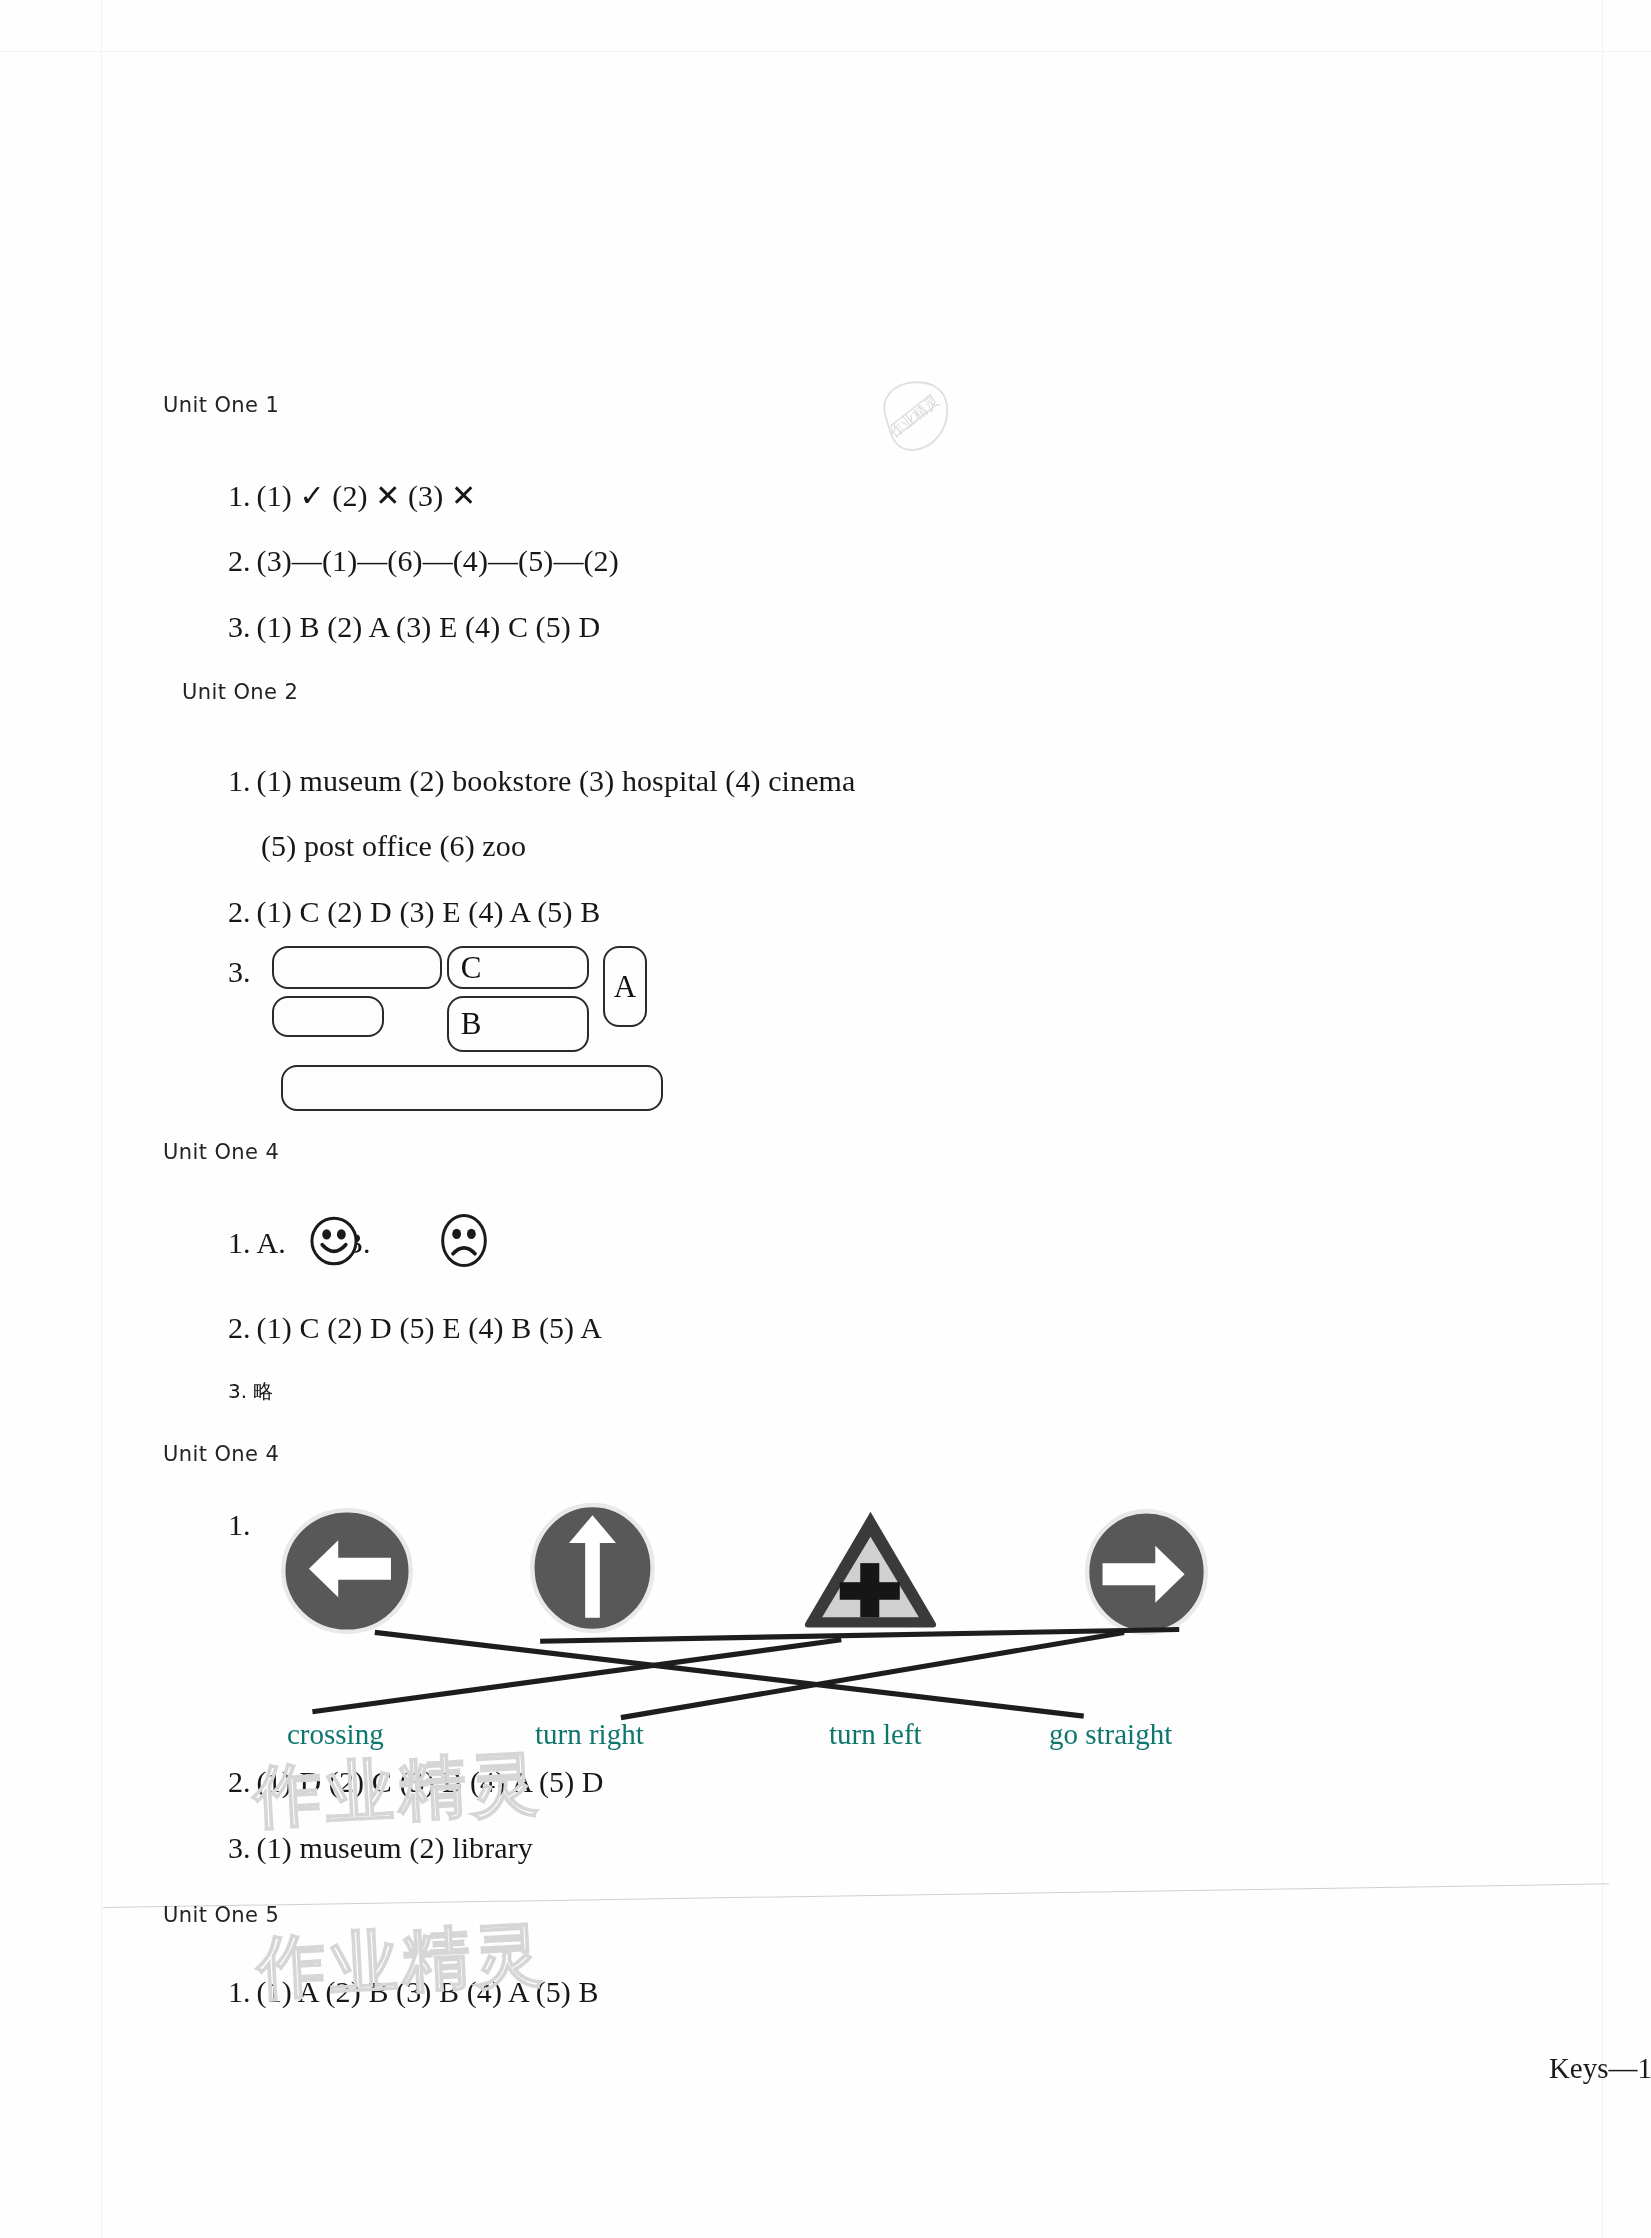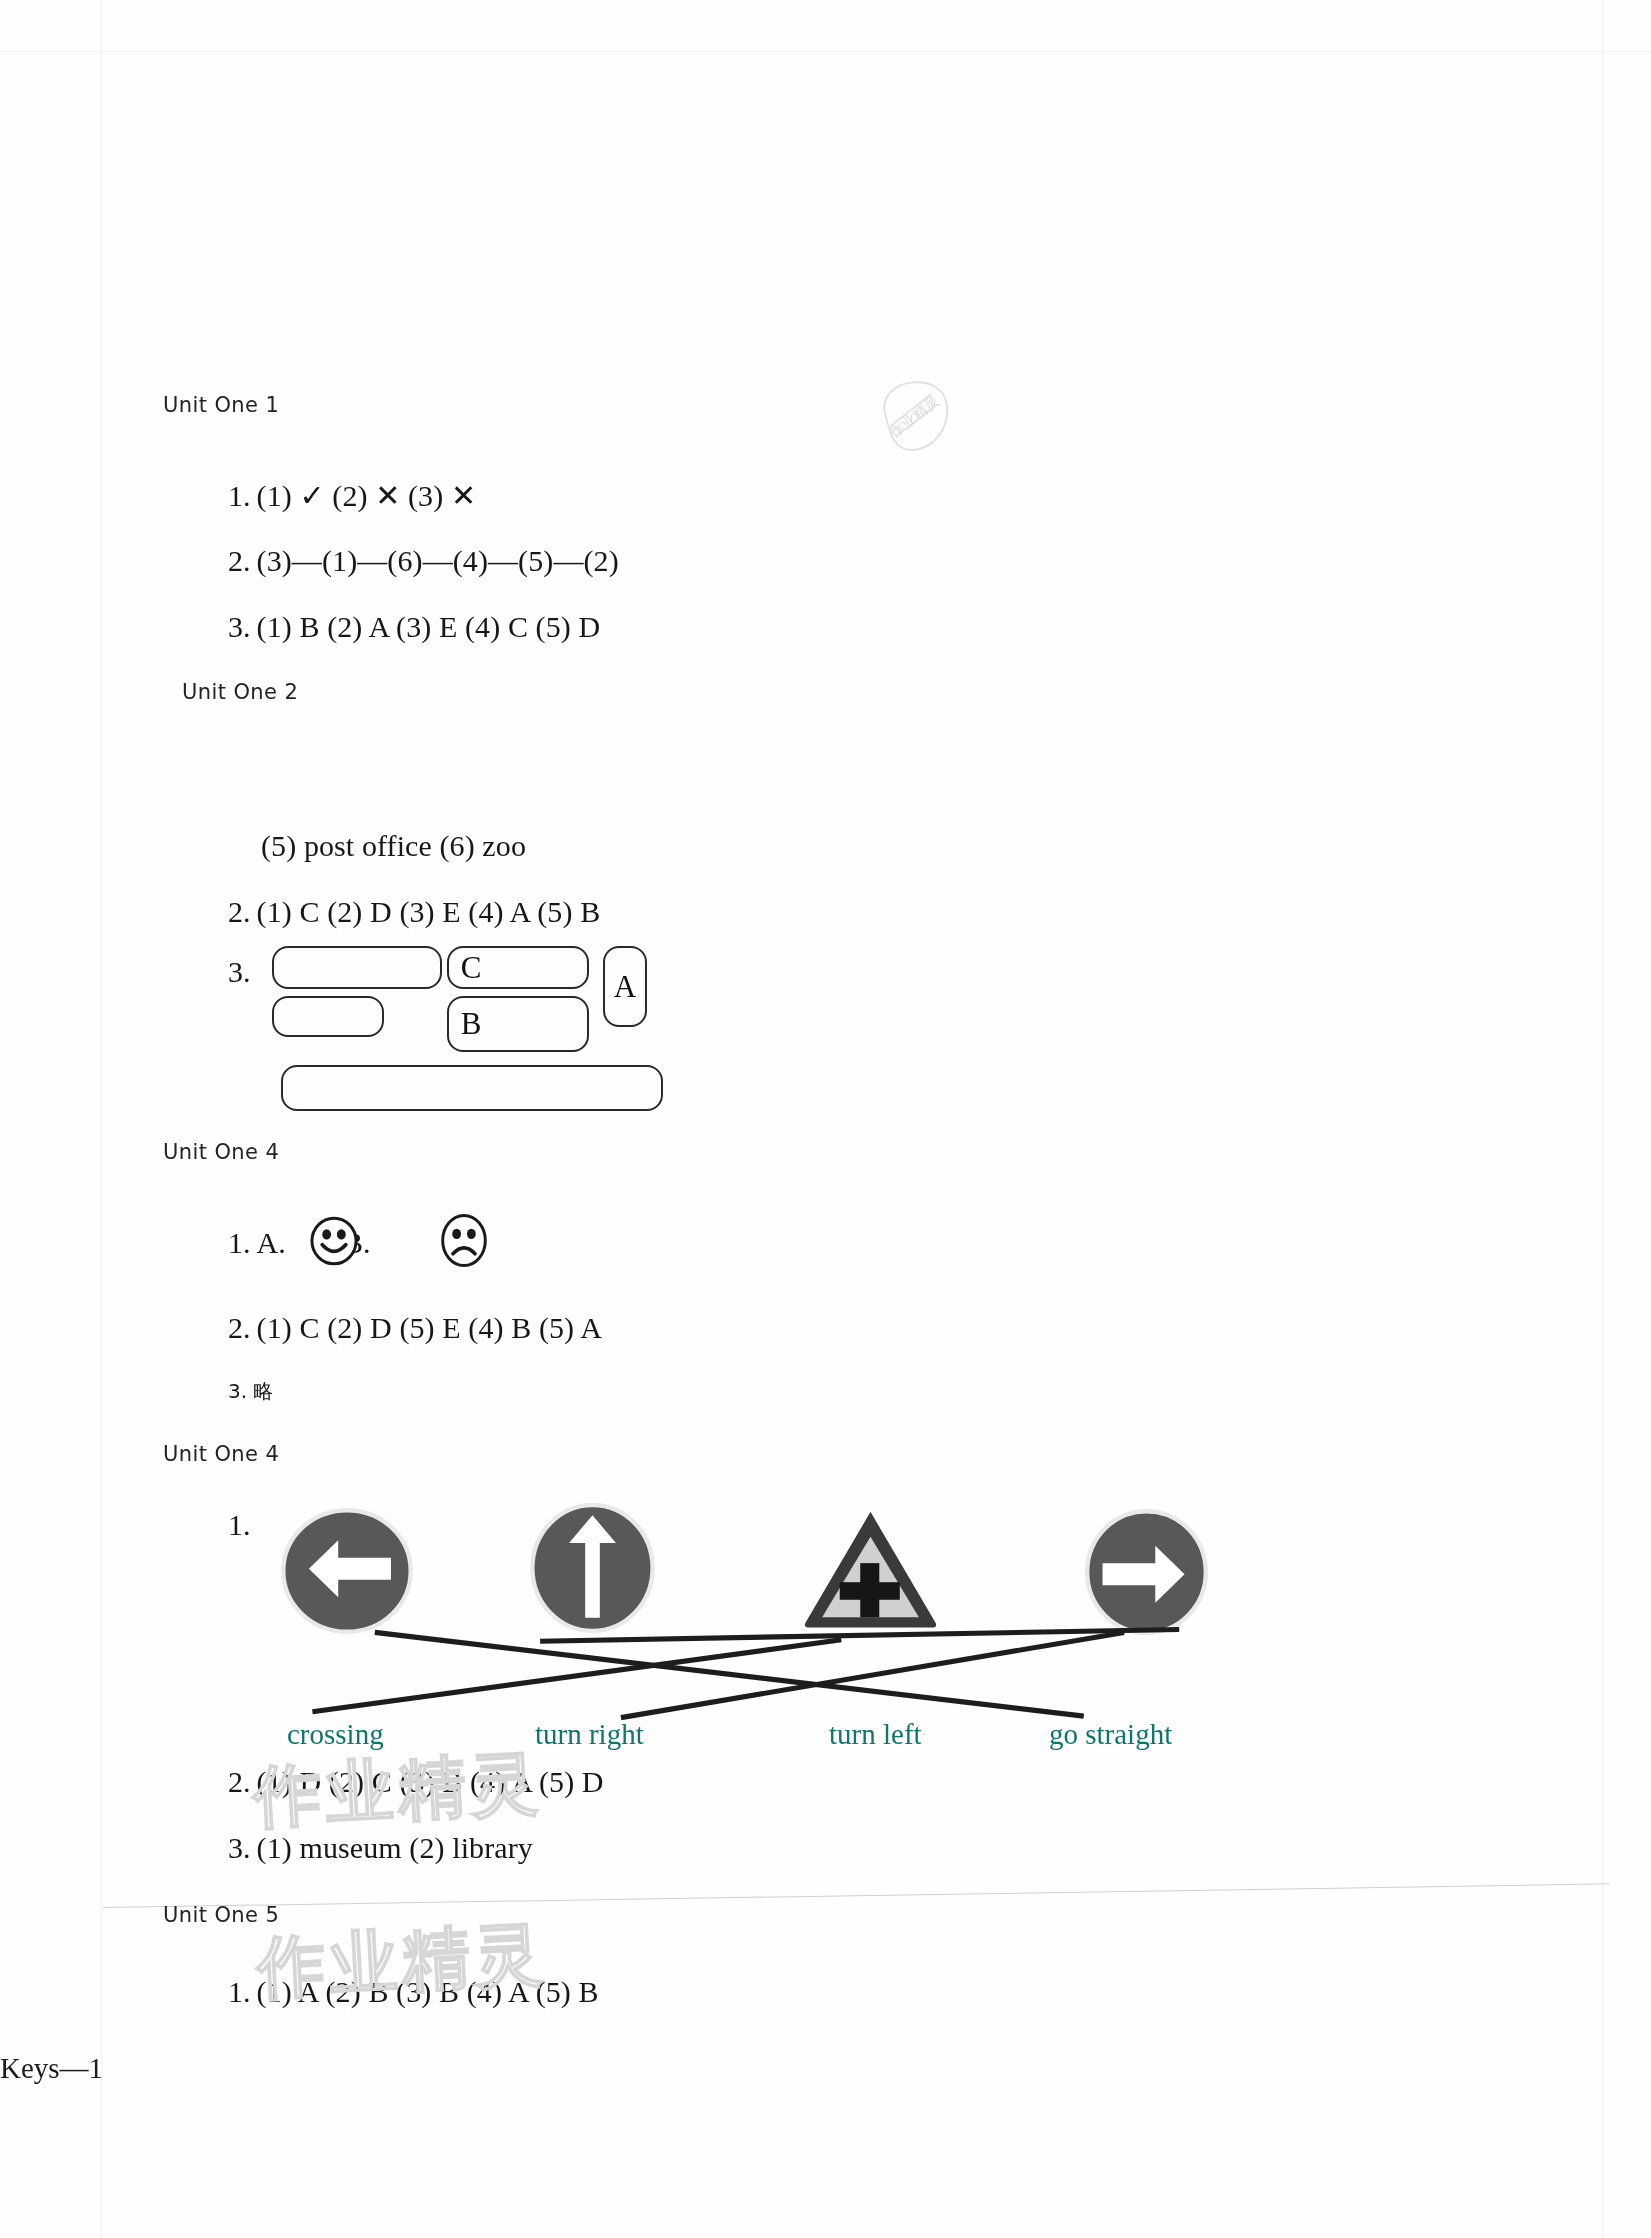--- a/index.html
+++ b/index.html
@@ -109,21 +109,21 @@
     background: #cfcfcf;
     transform-origin: 0 0;
     height: 1.1px;
   }
 
   
   .footer {
     position: absolute;
     left: 0; top: 2052px;
     width: 1652px;
-    text-align: left;
+    text-align: right;
     font-family: "Liberation Serif", serif;
     font-size: 29px;
     color: #1b1b1b;
   }
 
   
   .wm-outline {
     position: absolute;
     font-family: "DejaVu Sans", sans-serif;
     font-size: 68px;
@@ -181,20 +181,23 @@
   <div class="ans-line" style="left:228px; top:544px;">
     <span class="num">2.</span><span>(3)—(1)—(6)—(4)—(5)—(2)</span>
   </div>
 
   <div class="ans-line" style="left:228px; top:610px;">
     <span class="num">3.</span><span>(1) B    (2) A    (3) E    (4) C    (5) D</span>
   </div>
 
   <div class="unit-heading" style="left:163px; top:680px;margin-left:19px;">Unit One 2</div>
 
+  <div class="ans-line" style="left:228px; top:764px;">
+    <span class="num">1.</span><span>(1) museum    (2) bookstore    (3) hospital    (4) cinema</span>
+  </div>
 
   <div class="ans-line" style="left:261px; top:829px;">
     <span>(5) post office    (6) zoo</span>
   </div>
 
   <div class="ans-line" style="left:228px; top:895px;">
     <span class="num">2.</span><span>(1) C    (2) D    (3) E    (4) A    (5) B</span>
   </div>
 
   <div class="ans-line" style="left:228px; top:955px;">3.</div>

